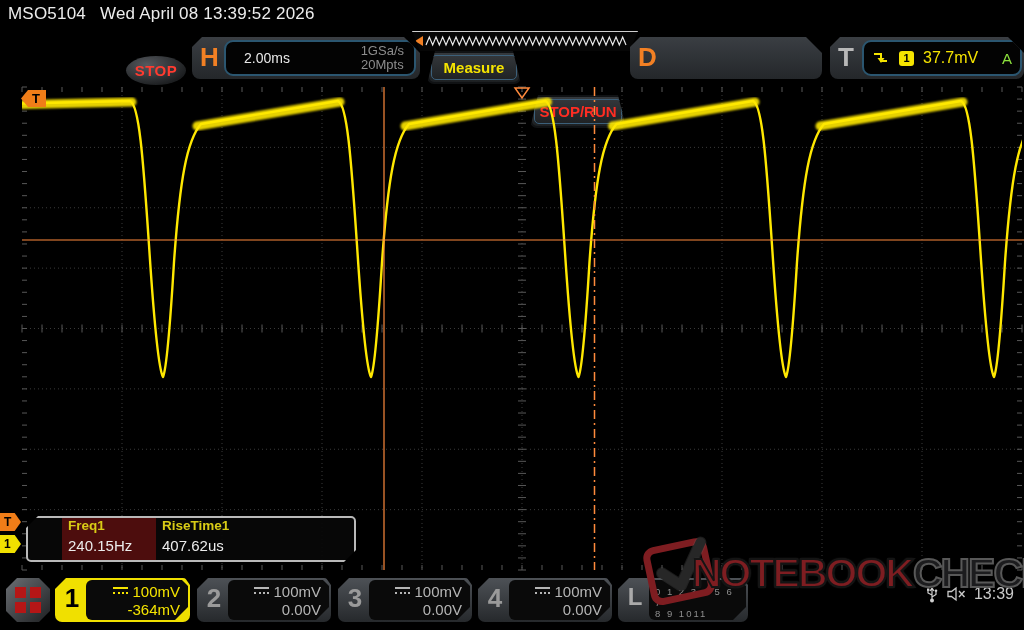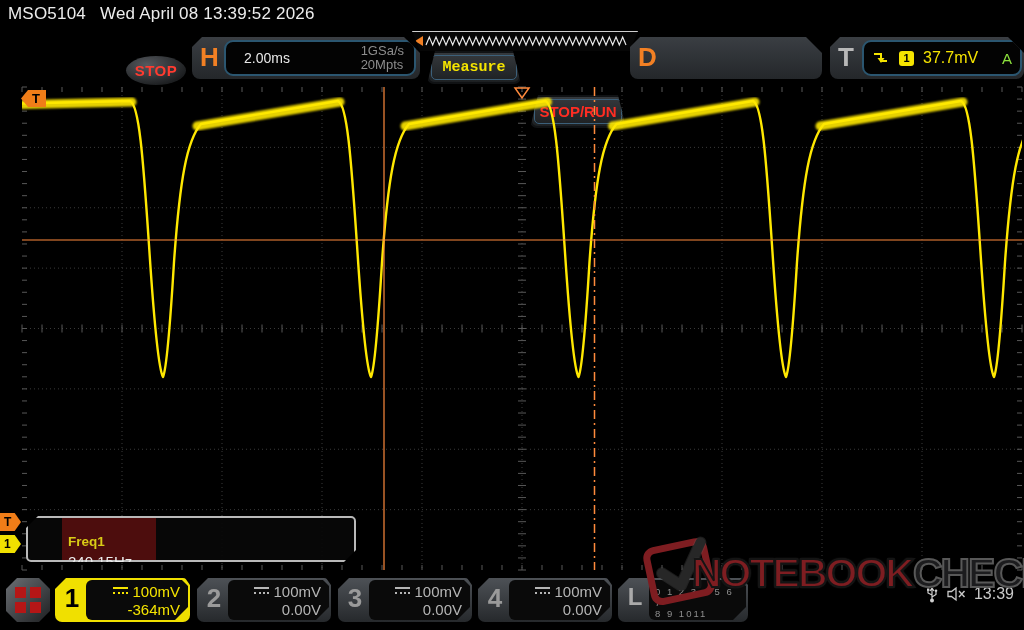--- a/index.html
+++ b/index.html
@@ -18,21 +18,21 @@
              color:#ff3b30;font-weight:bold;font-size:15px;display:flex;align-items:center;
              justify-content:center;letter-spacing:.5px;}
   .hdrbox{position:absolute;top:37px;height:42px;background:linear-gradient(#3a3e43,#24272a);
           clip-path:polygon(10px 0,calc(100% - 16px) 0,100% 16px,100% 100%,0 100%,0 10px);
           border-radius:8px;}
   .hdrbox .letter{position:absolute;left:8px;top:5px;font-size:26px;font-weight:bold;color:#f28024;}
   .hdrbox .letter.gray{color:#b8b8b8;}
   .innerbox{position:absolute;left:32px;top:3px;bottom:3px;background:#030303;
             border:2px solid #2b5670;border-radius:9px;display:flex;align-items:center;}
   .tbval{color:#e8e8e8;font-size:14px;margin-left:18px;}
-  .srate{margin-left:auto;margin-right:10px;text-align:left;color:#8d8d8d;font-size:13px;line-height:14px;}
+  .srate{margin-left:auto;margin-right:10px;text-align:center;color:#8d8d8d;font-size:13px;line-height:14px;}
   .hbtn{position:absolute;top:51px;height:29px;background:linear-gradient(#35393d,#1d2022);
         border:2px solid #101214;border-radius:7px;
         clip-path:polygon(8px 0,calc(100% - 8px) 0,100% 100%,0 100%);
         display:flex;align-items:center;justify-content:center;font-weight:bold;font-size:15px;}
   .hbtn .inner{position:absolute;inset:2px;border:1px solid #3c607a;border-radius:5px;}
   .previewstrip{position:absolute;left:412px;top:31px;width:226px;height:19px;background:#060606;
                 border-top:1px solid #cfcfcf;clip-path:polygon(0 0,100% 0,calc(100% - 8px) 100%,8px 100%);}
 
   
   .srcbadge{width:15px;height:15px;background:#f5e400;border-radius:3px;color:#000;
@@ -46,21 +46,21 @@
             clip-path:polygon(0 50%,28% 0,100% 0,100% 100%,28% 100%);
             color:#000;font-size:13px;font-weight:bold;display:flex;align-items:center;
             justify-content:center;padding-left:5px;box-sizing:border-box;}
 
   
   .measpanel{position:absolute;left:26px;top:516px;width:330px;height:46px;
              background:rgba(8,8,8,.93);border:2px solid #b9b9b9;border-radius:5px;
              clip-path:polygon(12px 0,100% 0,100% calc(100% - 12px),calc(100% - 12px) 100%,0 100%,0 12px);
              display:flex;box-sizing:border-box;}
   .measpanel .spacer{width:34px;}
-  .meascol{width:94px;padding-top:16px;}
+  .meascol{width:94px;padding-top:0;}
   .meascol.hl{background:#4d0d0d;}
   .meascol .lbl{color:#d9cc16;font-size:13.5px;font-weight:bold;padding-left:6px;}
   .meascol .val{color:#ececec;font-size:15px;padding-left:6px;margin-top:4px;}
 
   
   .menubtn{position:absolute;left:6px;top:578px;width:44px;height:44px;
            background:linear-gradient(135deg,#6b6f74,#1e2022);
            clip-path:polygon(11px 0,33px 0,44px 11px,44px 33px,33px 44px,11px 44px,0 33px,0 11px);
            display:flex;align-items:center;justify-content:center;}
   .menubtn .grid4{display:grid;grid-template-columns:11px 11px;grid-template-rows:11px 11px;gap:4px;}
@@ -111,21 +111,21 @@
 
   <div class="previewstrip">
     <svg id="preview-svg" width="226" height="19">
         <polyline points="14,13 17.333333333333332,5 20.666666666666668,13 24,5 27.333333333333336,13 30.666666666666668,5 34,13 37.333333333333336,5 40.66666666666667,13 44,5 47.333333333333336,13 50.66666666666667,5 54,13 57.333333333333336,5 60.66666666666667,13 64,5 67.33333333333334,13 70.66666666666667,5 74,13 77.33333333333334,5 80.66666666666667,13 84,5 87.33333333333334,13 90.66666666666667,5 94,13 97.33333333333334,5 100.66666666666667,13 104,5 107.33333333333334,13 110.66666666666667,5 114,13 117.33333333333334,5 120.66666666666667,13 124,5 127.33333333333334,13 130.66666666666669,5 134,13 137.33333333333334,5 140.66666666666669,13 144,5 147.33333333333334,13 150.66666666666669,5 154,13 157.33333333333334,5 160.66666666666669,13 164,5 167.33333333333334,13 170.66666666666669,5 174,13 177.33333333333334,5 180.66666666666669,13 184,5 187.33333333333334,13 190.66666666666669,5 194,13 197.33333333333334,5 200.66666666666669,13 204,5 207.33333333333334,13 210.66666666666669,5 214,13 " fill="none" stroke="#e8e8e8" stroke-width="1.2"></polyline>
         <polygon points="3,9 11,4 11,14" fill="#f28024"></polygon>
       </svg>
   </div>
 
   <div class="hbtn" style="left:427px;width:90px;color:#f5e400;">
     <div class="inner"></div>
-    <span style="position:relative;font-family:Liberation Mono, monospace;">Measure</span>
+    <span style="position:relative;">Measure</span>
   </div>
   <div class="hbtn" style="left:530px;width:92px;color:#ff2d23;margin-top:44px;">
     <div class="inner"></div>
     <span style="position:relative;">STOP/RUN</span>
   </div>
 
   <div class="hdrbox" style="left:630px;width:192px;">
     <div class="letter">D</div>
   </div>
 
@@ -457,20 +457,24 @@
 
   <div class="edgetab" id="tab0" style="top: 513px; background: rgb(240, 125, 24);">T</div>
   <div class="edgetab" id="tab1" style="top: 535px; background: rgb(240, 224, 0);">1</div>
 
   <div class="measpanel">
     <div class="spacer"></div>
     <div class="meascol hl">
       <div class="lbl">Freq1</div>
       <div class="val">240.15Hz</div>
     </div>
+    <div class="meascol">
+      <div class="lbl">RiseTime1</div>
+      <div class="val">407.62us</div>
+    </div>
   </div>
 
   <div class="menubtn">
     <div class="grid4">
         <div></div>
         <div></div>
         <div></div>
         <div></div>
       </div>
   </div>

